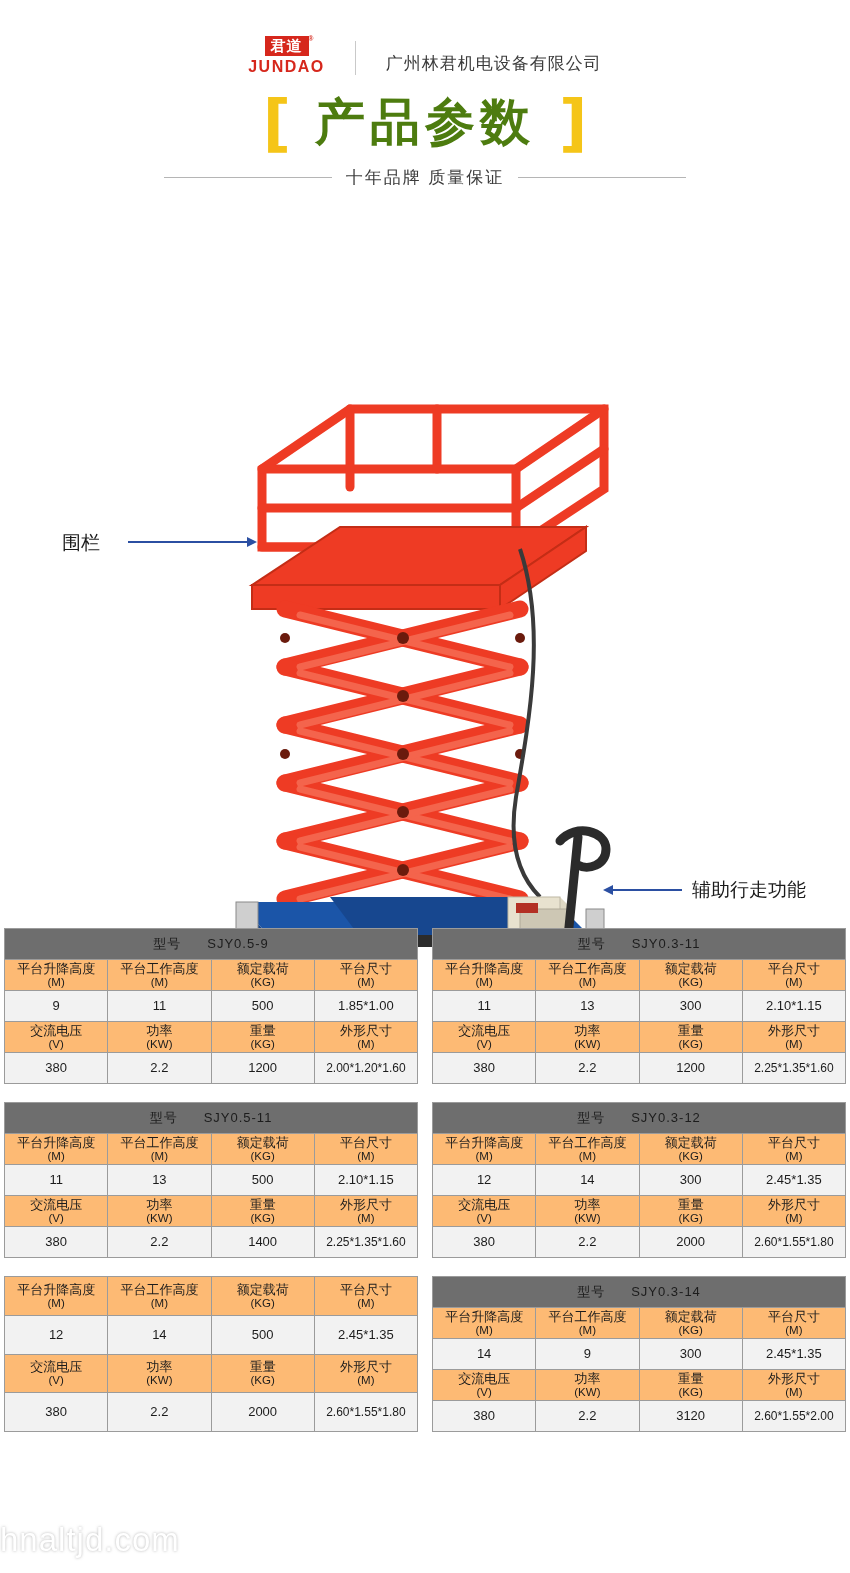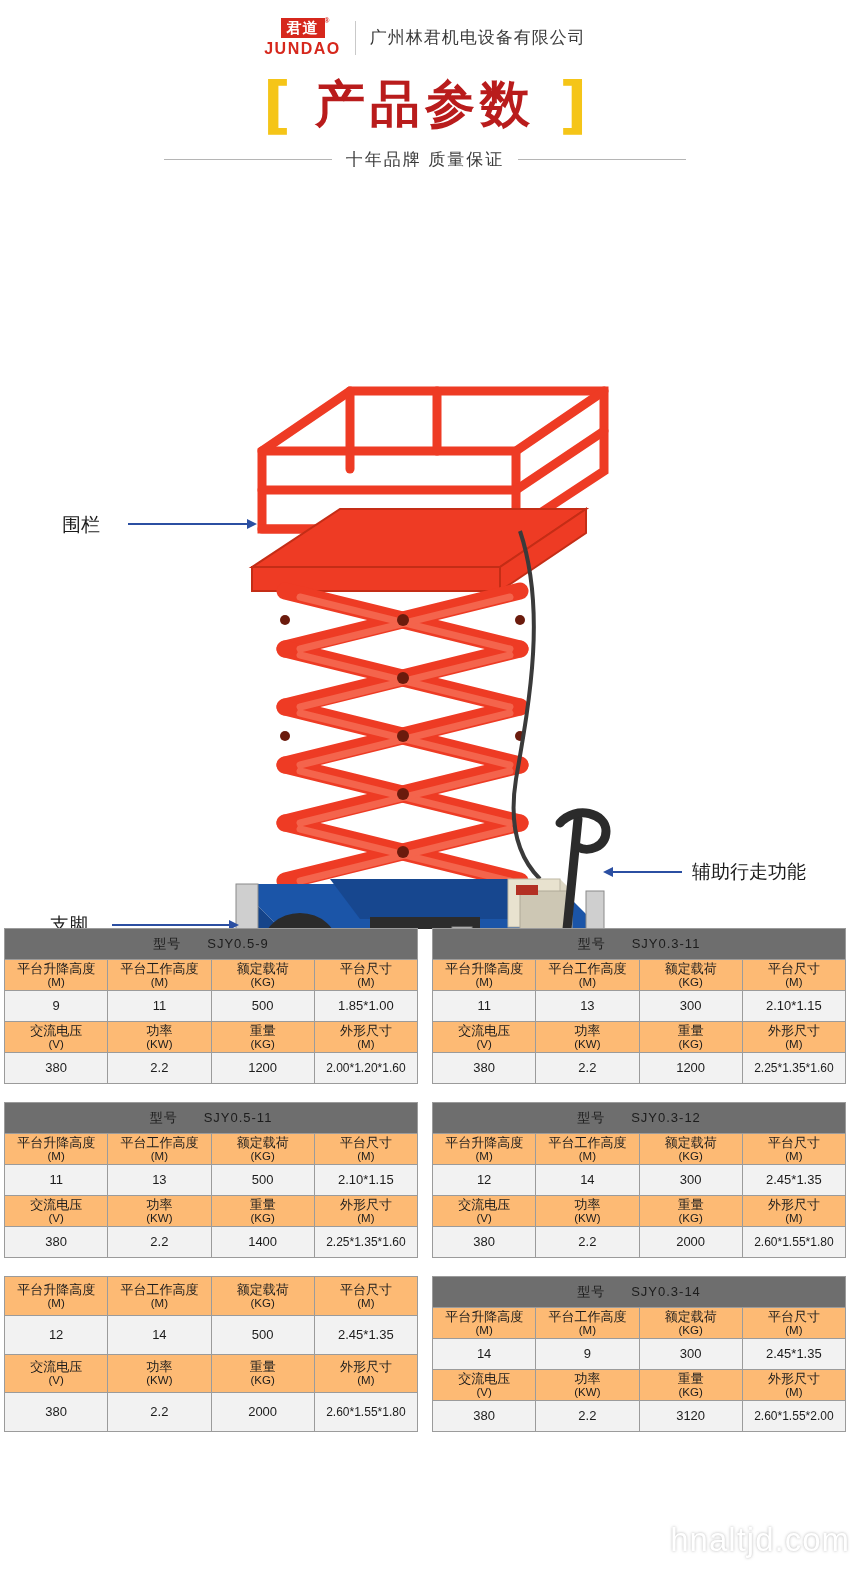--- a/index.html
+++ b/index.html
@@ -13,24 +13,24 @@
     width: 850px;
     height: 1573px;
     margin: 0 auto;
     background: #ffffff;
     overflow: hidden;
   }
 
   
   .brand-row {
     display: flex;
-    align-items: center;
+    align-items: flex-end;
     justify-content: center;
-    gap: 14px;
-    padding-top: 18px;
+    gap: 30px;
+    padding-top: 36px;
   }
   .logo-block {
     display: flex;
     flex-direction: column;
     align-items: center;
     line-height: 1;
   }
   .logo-cn {
     background: #d6271c;
     color: #ffffff;
@@ -74,21 +74,21 @@
   }
   .bracket {
     color: #f5c518;
     font-size: 62px;
     font-weight: bold;
     line-height: 1;
     font-family: "DejaVu Sans", sans-serif;
   }
   .main-title {
     font-size: 50px;
-    color: #b91c1c;
+    color: #4d7c0f;
     letter-spacing: 5px;
     font-weight: bold;
   }
   .sub-row {
     display: flex;
     align-items: center;
     justify-content: center;
     gap: 14px;
     margin-top: 10px;
   }
@@ -189,21 +189,21 @@
     height: 33px;
   }
   td.value-cell.small { font-size: 12px; }
   .unit { display: block; font-size: 11.5px; }
 
   
   .watermark {
     position: absolute;
     left: 0; right: 0;
     bottom: 14px;
-    text-align: right;
+    text-align: left;
     font-size: 33px;
     color: #ffffff;
     letter-spacing: 1px;
     font-family: "Liberation Sans", sans-serif;
     text-shadow: 0 0 3px rgba(120,120,120,0.55);
     pointer-events: none;
   }
 </style>
 </head>
 <body>

